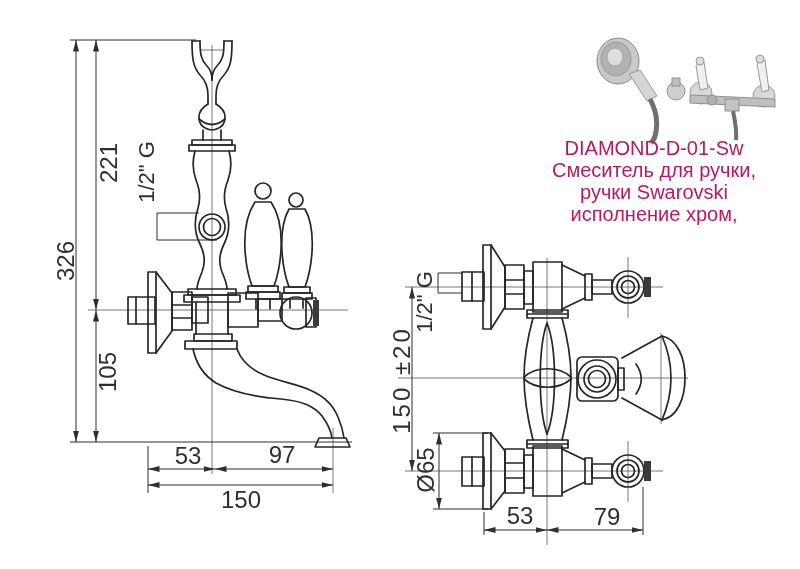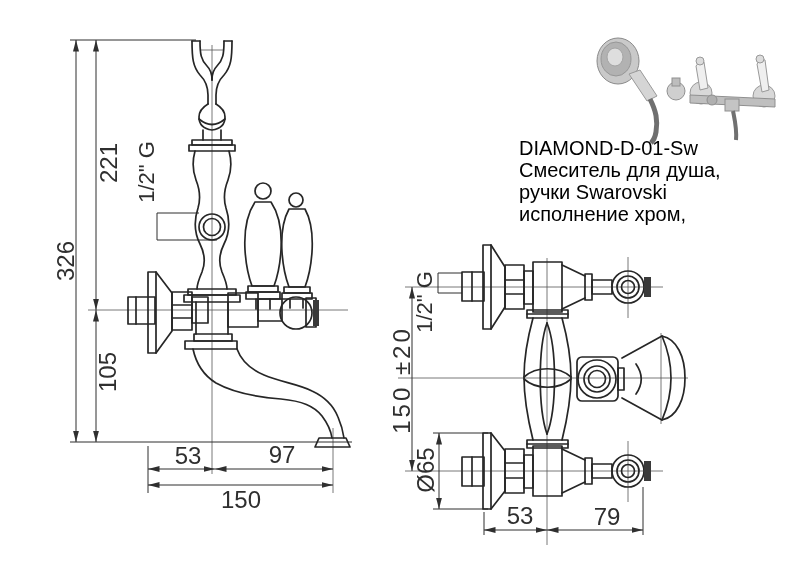--- a/index.html
+++ b/index.html
@@ -5,22 +5,22 @@
   html,body{margin:0;padding:0;background:#fff;}
   #stage{position:relative;width:800px;height:569px;background:#ffffff;overflow:hidden;
          font-family:"Liberation Sans",sans-serif;}
   svg{position:absolute;left:0;top:0;}
   .obj{stroke:#262626;stroke-width:1.7;fill:none;stroke-linecap:round;stroke-linejoin:round;}
   .cl{stroke:#555;stroke-width:0.8;fill:none;}
   .dim{stroke:#2f2f2f;stroke-width:1;fill:none;}
   .dimtext{font-family:"Liberation Sans",sans-serif;font-size:24px;fill:#2f2f2f;}
   .dimtext.small{font-size:22px;}
   .darkfill{fill:#3a3a3a;stroke:none;}
-  #caption{position:absolute;top:137px;right:11px;width:270px;text-align:left;
-           color:#000000;font-size:20px;line-height:22px;}
+  #caption{position:absolute;top:137px;right:11px;width:270px;text-align:center;
+           color:#be185d;font-size:20px;line-height:22px;}
   #caption .model{letter-spacing:0px;}
 </style>
 </head>
 <body>
 
 <div id="stage">
 
 <svg width="800" height="569" viewBox="0 0 800 569">
   <defs>
     <marker id="arr" markerWidth="13" markerHeight="9" refX="11.5" refY="4" orient="auto-start-reverse" markerUnits="userSpaceOnUse">
@@ -233,18 +233,18 @@
       <path d="M700,90 L696,66 Q700,60 704,62 L708,88 Z" fill="#efefef" stroke="#999"></path>
       <circle cx="700" cy="61" r="4" fill="#dcdcdc" stroke="#999"></circle>
       <path d="M762,92 L757,64 Q761,58 765,60 L769,90 Z" fill="#efefef" stroke="#999"></path>
       <circle cx="760" cy="59" r="4" fill="#dcdcdc" stroke="#999"></circle>
     </g>
   </g>
 </svg>
 
 <div id="caption">
   <div class="model">DIAMOND-D-01-Sw</div>
-  <div>Смеситель для душа,</div>
+  <div>Смеситель для ручки,</div>
   <div>ручки Swarovski</div>
   <div>исполнение хром,</div>
 </div>
 
 </div>
 
 </body></html>

